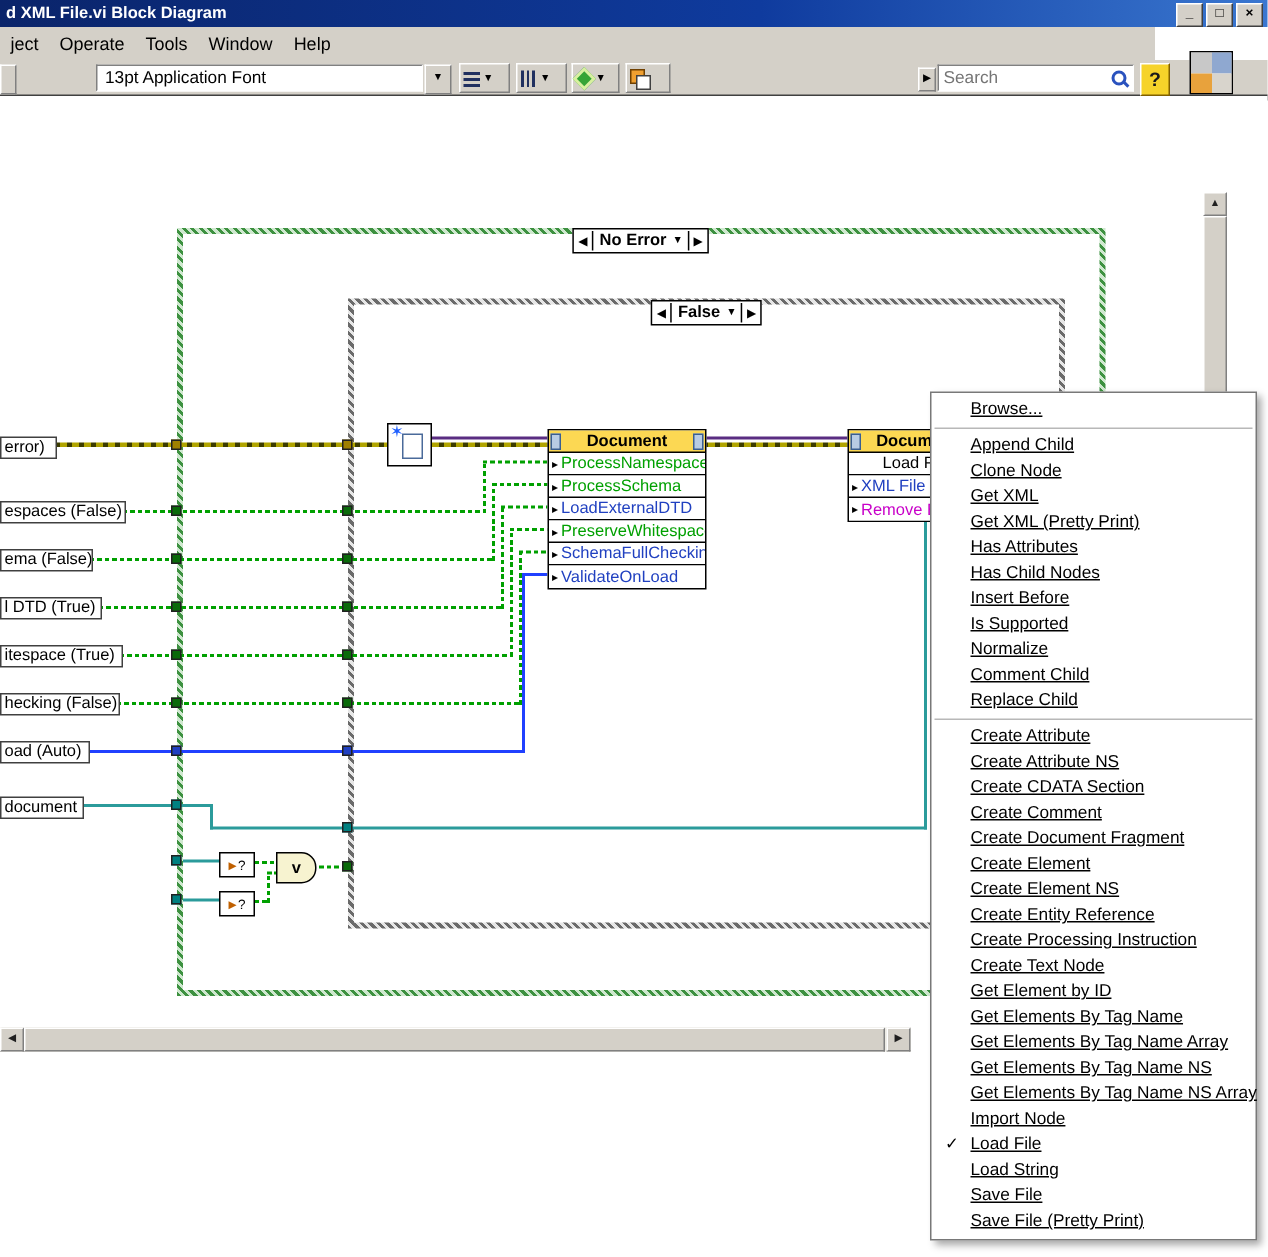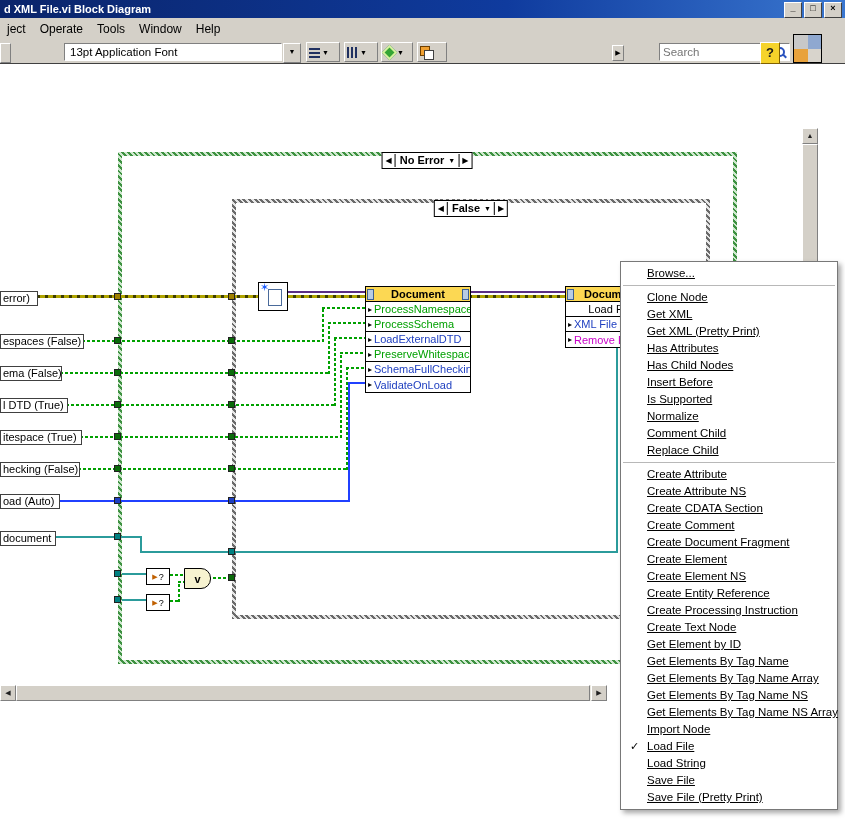--- a/index.html
+++ b/index.html
@@ -6,41 +6,41 @@
     font-family:"Liberation Sans","DejaVu Sans",sans-serif;background:#fff;}
   #root{position:absolute;inset:0;width:845px;height:838px;}
 
   
   .titlebar{position:absolute;left:0;top:0;width:845px;height:18px;
     background:linear-gradient(90deg,#0a246a 0%,#0f3b9e 60%,#3a77d0 100%);
     color:#fff;font-size:11px;font-weight:bold;display:flex;align-items:center;padding-left:4px;box-sizing:border-box;}
   .tb-buttons{position:absolute;right:3px;top:2px;display:flex;gap:2px;}
   .win-btn{width:16px;height:14px;background:#d4d0c8;border:1px solid;border-color:#fff #404040 #404040 #fff;
     font-size:9px;line-height:11px;text-align:center;color:#000;font-weight:bold;}
-  .menubar{position:absolute;left:0;top:18px;width:845px;height:22px;background:#d4d0c8;
+  .menubar{position:absolute;left:0;top:18px;width:770px;height:22px;background:#d4d0c8;
     display:flex;align-items:center;font-size:12px;color:#000;}
   .menu-item{padding:3px 7px;}
   .toolbar{position:absolute;left:0;top:40px;width:845px;height:23px;background:#d4d0c8;border-bottom:4px solid #404040;}
   .tb-cut{position:absolute;left:0;top:3px;width:9px;height:18px;background:#d4d0c8;border:1px solid;border-color:#fff #808080 #808080 #fff;}
   .font-combo{position:absolute;left:64px;top:3px;width:218px;height:18px;background:#fff;
     border:1px solid;border-color:#808080 #fff #fff #808080;font-size:11.5px;line-height:17px;padding-left:5px;box-sizing:border-box;white-space:nowrap;}
   .fc-arrow{position:absolute;left:283px;top:3px;width:16px;height:18px;background:#d4d0c8;
     border:1px solid;border-color:#fff #808080 #808080 #fff;font-size:7px;text-align:center;line-height:16px;}
   .tb-combo{position:absolute;top:2px;height:20px;background:#d4d0c8;border:1px solid;border-color:#fff #808080 #808080 #fff;
     display:flex;align-items:center;padding:0 2px;gap:2px;box-sizing:border-box;}
   .dd{font-size:7px;}
   .align-ico{width:11px;height:11px;background:repeating-linear-gradient(0deg,#203060 0 2px,transparent 2px 4px);}
   .dist-ico{width:11px;height:11px;background:repeating-linear-gradient(90deg,#203060 0 2px,transparent 2px 4px);}
   .clean-ico{width:11px;height:11px;background:#35a535;transform:rotate(45deg);box-shadow:inset 0 0 0 2px #d8f0a0;}
   .reorder-ico{position:relative;width:12px;height:12px;}
   .reorder-ico::before{content:"";position:absolute;left:0;top:0;width:8px;height:8px;background:#f0a030;border:1px solid #704000;}
   .reorder-ico::after{content:"";position:absolute;left:4px;top:4px;width:8px;height:8px;background:#fff;border:1px solid #404040;}
   .search-dd{position:absolute;left:612px;top:5px;width:10px;height:14px;background:#d4d0c8;
     border:1px solid;border-color:#fff #808080 #808080 #fff;font-size:7px;text-align:center;line-height:13px;}
-  .search-box{position:absolute;left:659px;top:3px;width:131px;height:18px;background:#fff;
+  .search-box{position:absolute;left:625px;top:3px;width:131px;height:18px;background:#fff;
     border:1px solid;border-color:#808080 #fff #fff #808080;display:flex;align-items:center;box-sizing:border-box;justify-content:center;}
   .search-box input{border:none;outline:none;flex:1;min-width:0;font-size:11.5px;padding:0 3px;font-family:inherit;background:transparent;}
   .mag{position:relative;width:13px;height:13px;flex:0 0 13px;margin-right:2px;}
   .mag::before{content:"";position:absolute;left:1px;top:1px;width:6px;height:6px;border:2px solid #2a52be;border-radius:50%;}
   .mag::after{content:"";position:absolute;left:8px;top:9px;width:5px;height:2px;background:#2a52be;transform:rotate(45deg);}
   .help-btn{position:absolute;left:760px;top:2px;width:18px;height:20px;background:#f6d32a;
     border:1px solid;border-color:#fff #806000 #806000 #fff;font-weight:bold;font-size:13px;text-align:center;line-height:19px;color:#1a1a1a;}
   .vi-icon{position:absolute;left:793px;top:34px;width:27px;height:27px;background:#fff;border:1px solid #000;
     display:grid;grid-template-columns:1fr 1fr;grid-template-rows:1fr 1fr;}
   .vi-icon span:nth-child(1){background:#c8c8c8;}
@@ -346,20 +346,21 @@
     <div class="vscroll">
       <div class="sb-btn" style="left:0;top:0;">▲</div>
       <div class="sb-thumb" style="left:0;top:16px;width:16px;height:524px;"></div>
       <div class="sb-btn" style="left:0;top:541px;">▼</div>
     </div>
   </div>
 
   <div class="ctx-menu" id="ctx-menu">
       <div class="ctx-item"><span>Browse...</span></div>
       <div class="ctx-sep"></div>
+      <div class="ctx-item"><span>Append Child</span></div>
       <div class="ctx-item"><span>Clone Node</span></div>
       <div class="ctx-item"><span>Get XML</span></div>
       <div class="ctx-item"><span>Get XML (Pretty Print)</span></div>
       <div class="ctx-item"><span>Has Attributes</span></div>
       <div class="ctx-item"><span>Has Child Nodes</span></div>
       <div class="ctx-item"><span>Insert Before</span></div>
       <div class="ctx-item"><span>Is Supported</span></div>
       <div class="ctx-item"><span>Normalize</span></div>
       <div class="ctx-item"><span>Comment Child</span></div>
       <div class="ctx-item"><span>Replace Child</span></div>

